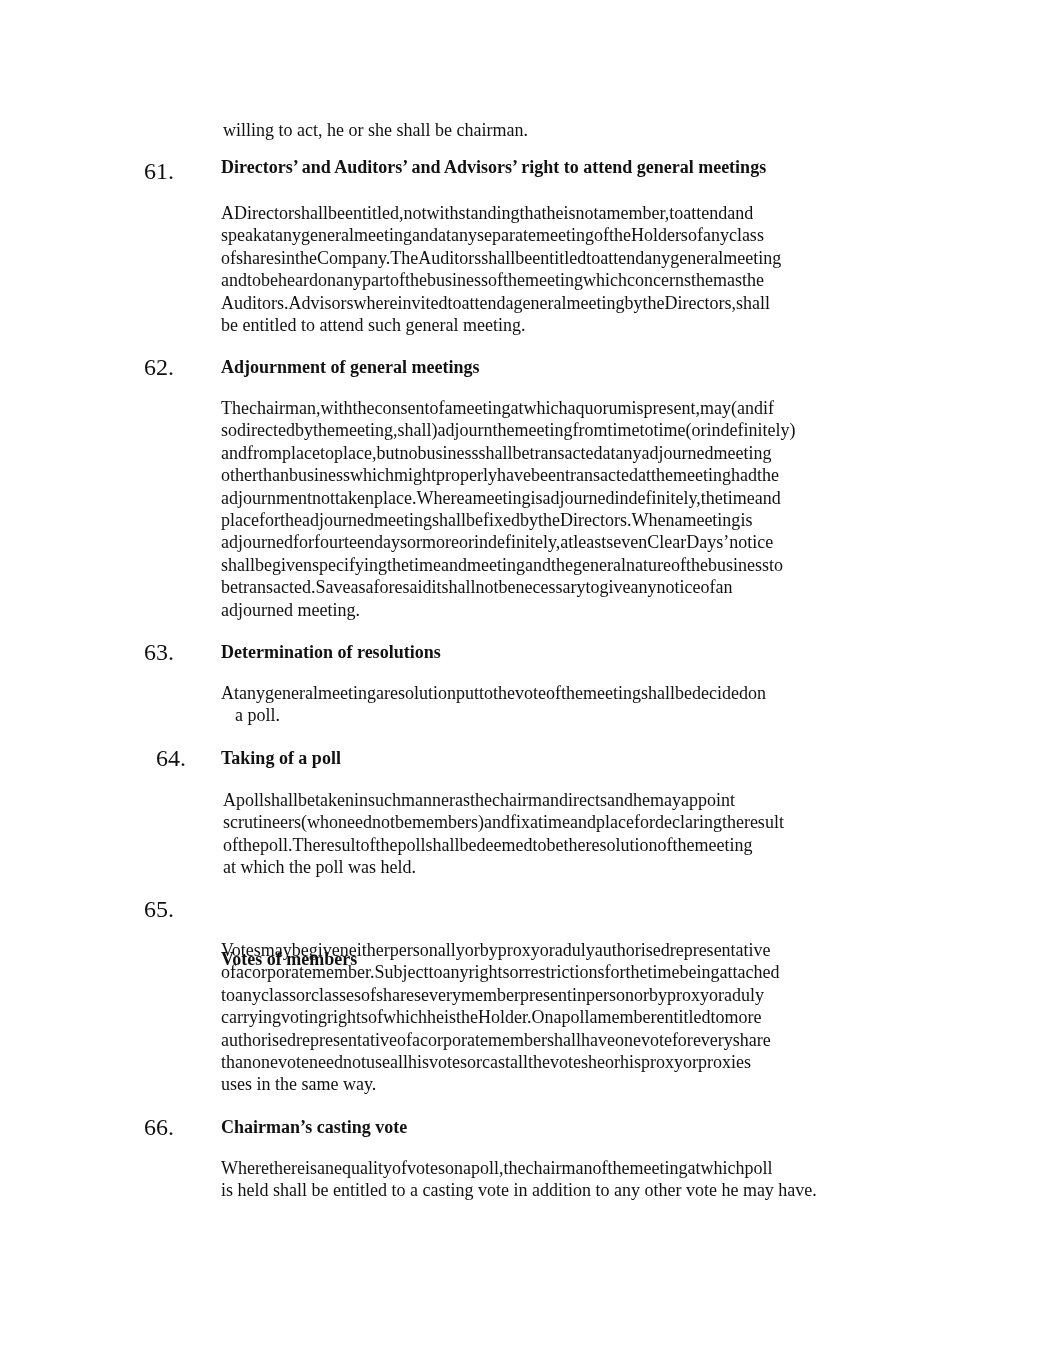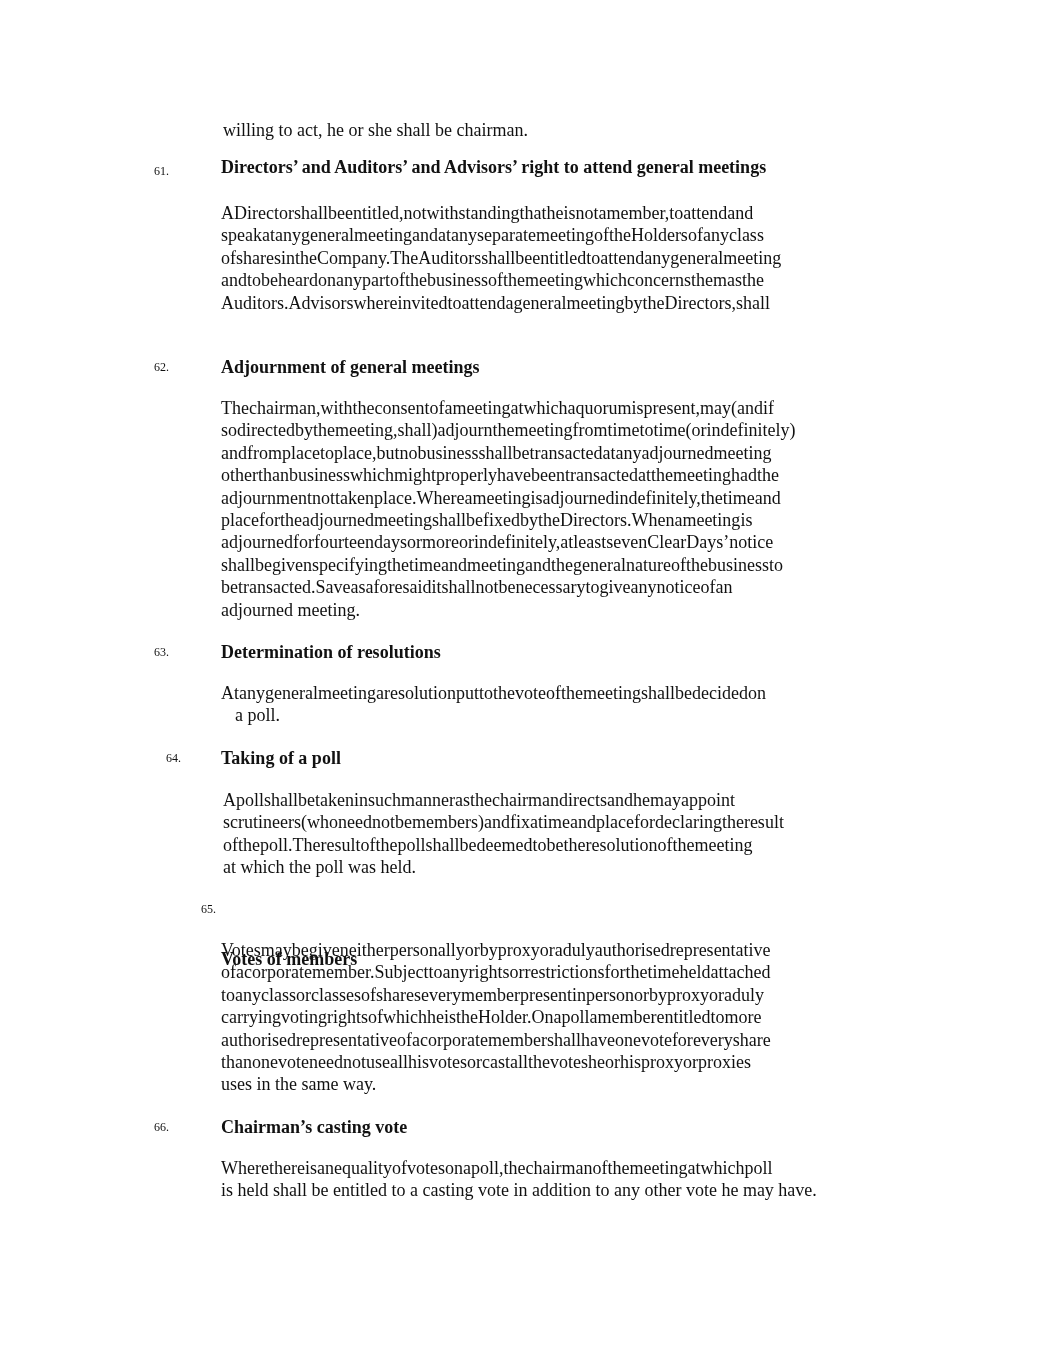--- a/index.html
+++ b/index.html
@@ -1,19 +1,19 @@
 <!DOCTYPE html>
 <html><head>
 <meta charset="utf-8">
 <style>
   html, body { margin: 0; padding: 0; background: #ffffff; }
   body { width: 1055px; height: 1365px; position: relative; overflow: hidden;
          font-family: "Liberation Serif", "DejaVu Serif", serif; color: #111111; }
   .page { position: absolute; left: 0; top: 0; width: 1055px; height: 1255px; background: #ffffff; }
-  .num { position: absolute; left: 154px; font-size: 12px; line-height: 22px; }
+  .num { position: absolute; left: 144px; font-size: 24px; line-height: 22px; }
   .heading { position: absolute; left: 221px; font-size: 18px; font-weight: bold; line-height: 22px; white-space: nowrap; }
   .para { position: absolute; left: 221px; width: 673px; font-size: 18px; line-height: 22.4px;
           text-align: justify; }
   .para .ln { display: block; text-align: justify; text-align-last: justify; height: 22.4px; white-space: nowrap; }
   .para .ln.last { text-align-last: left; }
   .para .ln span { display: inline; }
   .jline { display: flex; justify-content: space-between; }
 </style>
 </head>
 <body>
@@ -25,20 +25,21 @@
   </div>
 
   <div class="num" style="top:160px;">61.</div>
   <div class="heading" style="top:156px;">Directors’ and Auditors’ and Advisors’ right to attend general meetings</div>
   <div class="para" style="top:202px;">
     <span class="ln jline"><span>A</span><span>Director</span><span>shall</span><span>be</span><span>entitled,</span><span>notwithstanding</span><span>that</span><span>he</span><span>is</span><span>not</span><span>a</span><span>member,</span><span>to</span><span>attend</span><span>and</span></span>
     <span class="ln jline"><span>speak</span><span>at</span><span>any</span><span>general</span><span>meeting</span><span>and</span><span>at</span><span>any</span><span>separate</span><span>meeting</span><span>of</span><span>the</span><span>Holders</span><span>of</span><span>any</span><span>class</span></span>
     <span class="ln jline"><span>of</span><span>shares</span><span>in</span><span>the</span><span>Company.</span><span>The</span><span>Auditors</span><span>shall</span><span>be</span><span>entitled</span><span>to</span><span>attend</span><span>any</span><span>general</span><span>meeting</span></span>
     <span class="ln jline"><span>and</span><span>to</span><span>be</span><span>heard</span><span>on</span><span>any</span><span>part</span><span>of</span><span>the</span><span>business</span><span>of</span><span>the</span><span>meeting</span><span>which</span><span>concerns</span><span>them</span><span>as</span><span>the</span></span>
     <span class="ln jline"><span>Auditors.</span><span>Advisors</span><span>where</span><span>invited</span><span>to</span><span>attend</span><span>a</span><span>general</span><span>meeting</span><span>by</span><span>the</span><span>Directors,</span><span>shall</span></span>
+    <span class="ln last">be entitled to attend such general meeting.</span>
   </div>
 
   <div class="num" style="top:356px;">62.</div>
   <div class="heading" style="top:356px;">Adjournment of general meetings</div>
   <div class="para" style="top:397px;">
     <span class="ln jline"><span>The</span><span>chairman,</span><span>with</span><span>the</span><span>consent</span><span>of</span><span>a</span><span>meeting</span><span>at</span><span>which</span><span>a</span><span>quorum</span><span>is</span><span>present,</span><span>may</span><span>(and</span><span>if</span></span>
     <span class="ln jline"><span>so</span><span>directed</span><span>by</span><span>the</span><span>meeting,</span><span>shall)</span><span>adjourn</span><span>the</span><span>meeting</span><span>from</span><span>time</span><span>to</span><span>time</span><span>(or</span><span>indefinitely)</span></span>
     <span class="ln jline"><span>and</span><span>from</span><span>place</span><span>to</span><span>place,</span><span>but</span><span>no</span><span>business</span><span>shall</span><span>be</span><span>transacted</span><span>at</span><span>any</span><span>adjourned</span><span>meeting</span></span>
     <span class="ln jline"><span>other</span><span>than</span><span>business</span><span>which</span><span>might</span><span>properly</span><span>have</span><span>been</span><span>transacted</span><span>at</span><span>the</span><span>meeting</span><span>had</span><span>the</span></span>
     <span class="ln jline"><span>adjournment</span><span>not</span><span>taken</span><span>place.</span><span>Where</span><span>a</span><span>meeting</span><span>is</span><span>adjourned</span><span>indefinitely,</span><span>the</span><span>time</span><span>and</span></span>
@@ -58,25 +59,25 @@
 
   <div class="num" style="top:747px;margin-left:12px;">64.</div>
   <div class="heading" style="top:747px;text-align:right;">Taking of a poll</div>
   <div class="para" style="top:789px; left:223px; width:671px;">
     <span class="ln jline"><span>A</span><span>poll</span><span>shall</span><span>be</span><span>taken</span><span>in</span><span>such</span><span>manner</span><span>as</span><span>the</span><span>chairman</span><span>directs</span><span>and</span><span>he</span><span>may</span><span>appoint</span></span>
     <span class="ln jline"><span>scrutineers</span><span>(who</span><span>need</span><span>not</span><span>be</span><span>members)</span><span>and</span><span>fix</span><span>a</span><span>time</span><span>and</span><span>place</span><span>for</span><span>declaring</span><span>the</span><span>result</span></span>
     <span class="ln jline"><span>of</span><span>the</span><span>poll.</span><span>The</span><span>result</span><span>of</span><span>the</span><span>poll</span><span>shall</span><span>be</span><span>deemed</span><span>to</span><span>be</span><span>the</span><span>resolution</span><span>of</span><span>the</span><span>meeting</span></span>
     <span class="ln last">at which the poll was held.</span>
   </div>
 
-  <div class="num" style="top:898px;margin-left:47px;">65.</div>
+  <div class="num" style="top:898px;">65.</div>
   <div class="heading" style="top:948px;">Votes of members</div>
   <div class="para" style="top:939px;">
     <span class="ln jline"><span>Votes</span><span>may</span><span>be</span><span>given</span><span>either</span><span>personally</span><span>or</span><span>by</span><span>proxy</span><span>or</span><span>a</span><span>duly</span><span>authorised</span><span>representative</span></span>
-    <span class="ln jline"><span>of</span><span>a</span><span>corporate</span><span>member.</span><span>Subject</span><span>to</span><span>any</span><span>rights</span><span>or</span><span>restrictions</span><span>for</span><span>the</span><span>time</span><span>held</span><span>attached</span></span>
+    <span class="ln jline"><span>of</span><span>a</span><span>corporate</span><span>member.</span><span>Subject</span><span>to</span><span>any</span><span>rights</span><span>or</span><span>restrictions</span><span>for</span><span>the</span><span>time</span><span>being</span><span>attached</span></span>
     <span class="ln jline"><span>to</span><span>any</span><span>class</span><span>or</span><span>classes</span><span>of</span><span>shares</span><span>every</span><span>member</span><span>present</span><span>in</span><span>person</span><span>or</span><span>by</span><span>proxy</span><span>or</span><span>a</span><span>duly</span></span>
     <span class="ln jline"><span>carrying</span><span>voting</span><span>rights</span><span>of</span><span>which</span><span>he</span><span>is</span><span>the</span><span>Holder.</span><span>On</span><span>a</span><span>poll</span><span>a</span><span>member</span><span>entitled</span><span>to</span><span>more</span></span>
     <span class="ln jline"><span>authorised</span><span>representative</span><span>of</span><span>a</span><span>corporate</span><span>member</span><span>shall</span><span>have</span><span>one</span><span>vote</span><span>for</span><span>every</span><span>share</span></span>
     <span class="ln jline"><span>than</span><span>one</span><span>vote</span><span>need</span><span>not</span><span>use</span><span>all</span><span>his</span><span>votes</span><span>or</span><span>cast</span><span>all</span><span>the</span><span>votes</span><span>he</span><span>or</span><span>his</span><span>proxy</span><span>or</span><span>proxies</span></span>
     <span class="ln last">uses in the same way.</span>
   </div>
 
   <div class="num" style="top:1116px;">66.</div>
   <div class="heading" style="top:1116px;">Chairman’s casting vote</div>
   <div class="para" style="top:1157px;">

